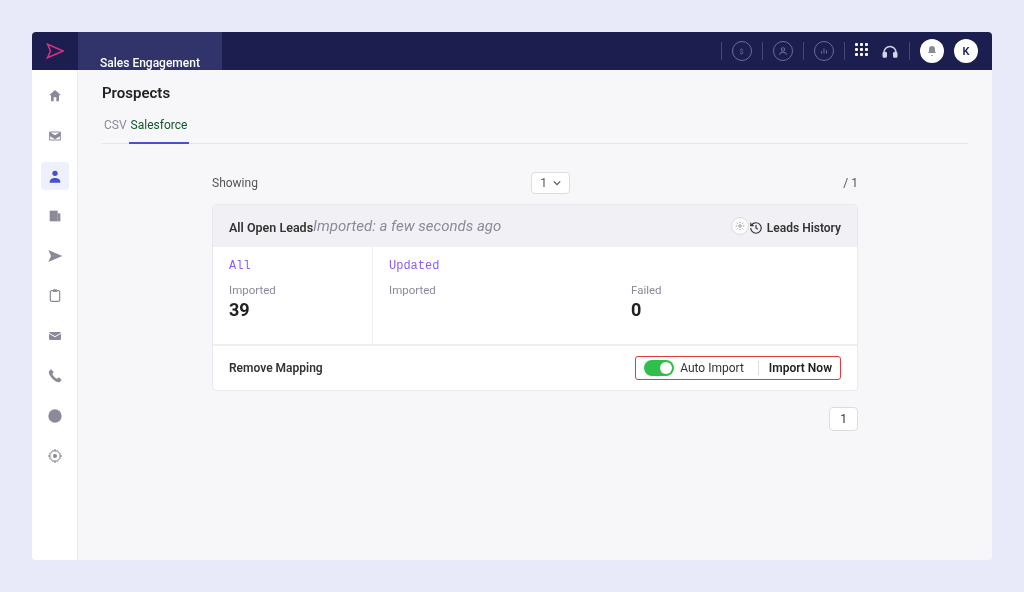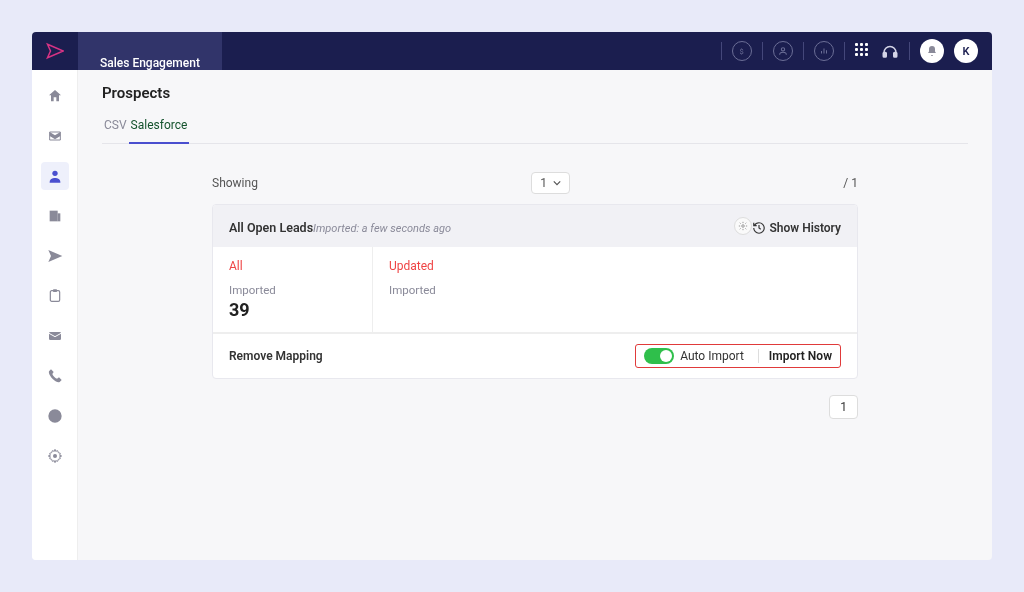--- a/index.html
+++ b/index.html
@@ -119,32 +119,32 @@
     border-radius: 4px;
     overflow: hidden;
   }
   .card-head {
     background: #f1f1f5;
     display: flex; align-items: flex-end;
     padding: 12px 16px;
     gap: 0;
   }
   .card-title { font-size: 12.5px; font-weight: 600; color: #333; }
-  .card-sub { font-size: 11px; color: #8a8a99; font-style: italic; }
+  .card-sub { font-size: 15px; color: #8a8a99; font-style: italic; }
   .card-head-spacer { flex: 1; }
   .gear-sm {
     width: 18px; height: 18px; border: 1px solid #ddd; border-radius: 50%;
     display: flex; align-items: center; justify-content: center; color: #888; font-size: 10px;
     background: #fafafa;
   }
   .show-history { font-size: 12px; font-weight: 600; color: #333; display: flex; align-items: center; gap: 4px; cursor: pointer; }
   .stats-row { display: flex; border-bottom: 1px solid #eee; }
   .stats-col { flex: 1; padding: 12px 16px; }
   .stats-col.first { border-right: 1px solid #eee; flex: 0 0 160px; }
-  .col-label { font-size: 12px; color: #ef4444; margin-bottom: 10px; }
+  .col-label { font-size: 12px; color: #8b5cf6; margin-bottom: 10px; font-family: Liberation Mono, monospace; }
   .metrics-row { display: flex; }
   .metric { flex: 1; padding: 0 16px 12px; }
   .metric-label { font-size: 11.5px; color: #8a8a99; margin-bottom: 2px; }
   .metric-value { font-size: 18px; font-weight: 700; color: #222; }
   .card-foot {
     display: flex; align-items: center; padding: 10px 16px;
     border-top: 1px solid #eee;
     gap: 20px;
   }
   .remove-mapping { font-size: 12px; font-weight: 600; color: #333; cursor: pointer; }
@@ -329,35 +329,39 @@
               <svg width="10" height="10" viewBox="0 0 24 24" fill="none" stroke="#888" stroke-width="2">
                   <circle cx="12" cy="12" r="3"></circle>
                   <path d="M12 2v3M12 19v3M4.2 4.2l2.1 2.1M17.7 17.7l2.1 2.1M2 12h3M19 12h3M4.2 19.8l2.1-2.1M17.7 6.3l2.1-2.1"></path>
                 </svg>
             </div>
             <div class="show-history">
               <svg width="14" height="14" viewBox="0 0 24 24" fill="none" stroke="#333" stroke-width="2">
                   <path d="M3 12a9 9 0 109-9 9 9 0 00-8 5M3 3v5h5"></path>
                   <path d="M12 7v5l3 2"></path>
                 </svg>
-              <span>Show History</span>
+              <span>Leads History</span>
             </div>
           </div>
 
           <div class="stats-row">
             <div class="stats-col first">
               <div class="col-label">All</div>
               <div class="metric-label">Imported</div>
               <div class="metric-value">39</div>
             </div>
             <div class="stats-col" style="flex:3; padding:12px 0 12px 0;">
               <div class="col-label" style="padding-left:16px;">Updated</div>
               <div class="metrics-row">
                 <div class="metric">
                   <div class="metric-label">Imported</div>
+                </div>
+                <div class="metric">
+                  <div class="metric-label">Failed</div>
+                  <div class="metric-value">0</div>
                 </div>
               </div>
             </div>
           </div>
 
           <div class="card-foot">
             <div class="remove-mapping">Remove Mapping</div>
             <div class="foot-spacer"></div>
             <div class="highlight-box">
               <div style="display:flex; align-items:center; gap:6px;">

